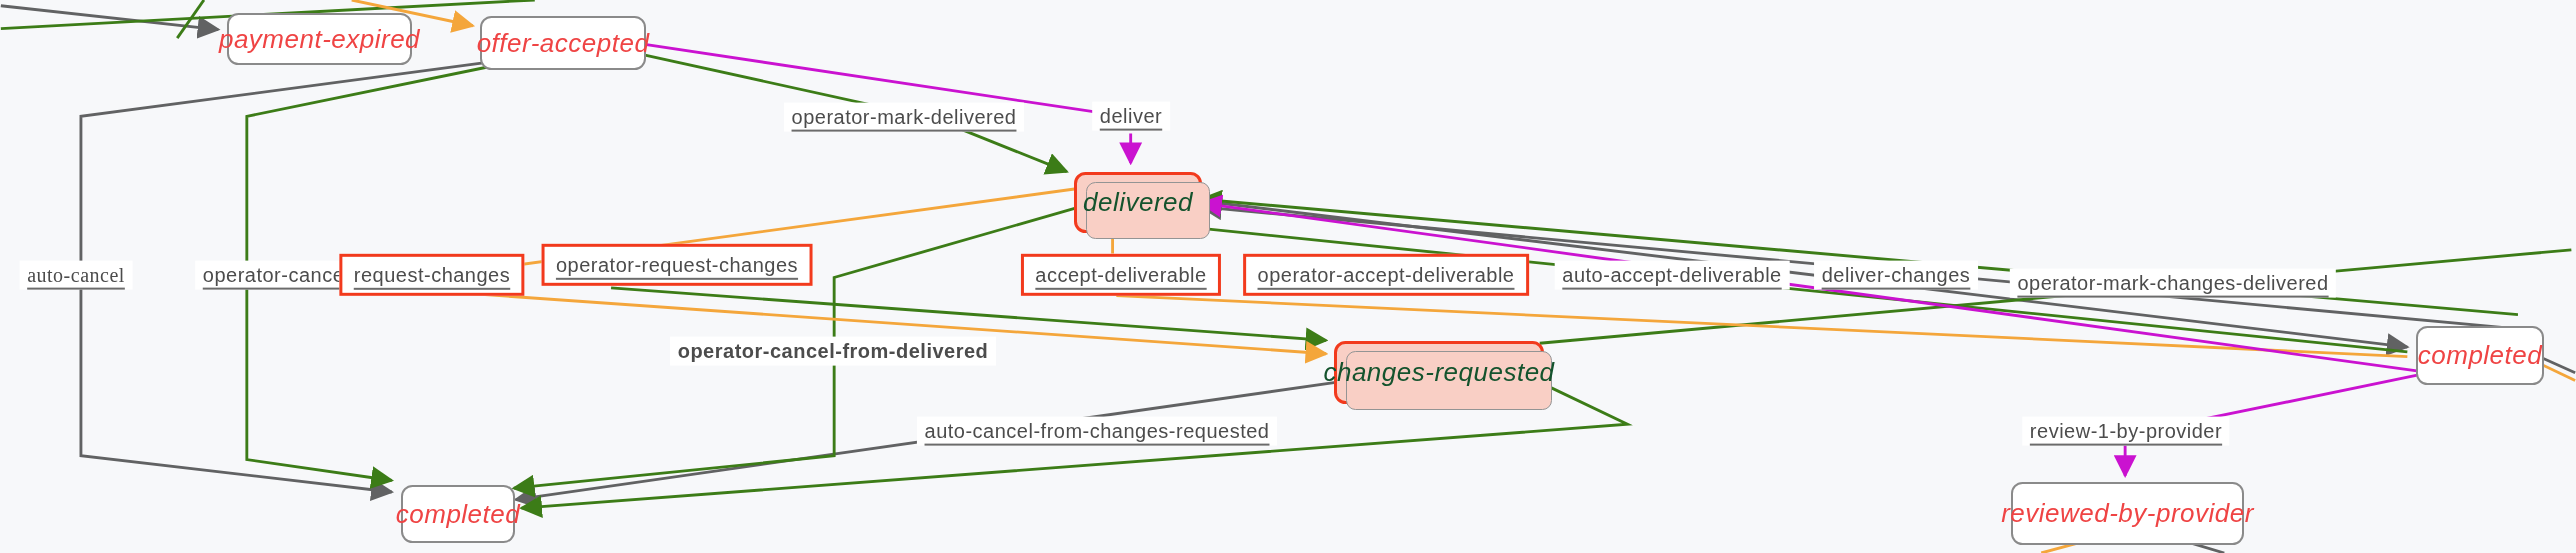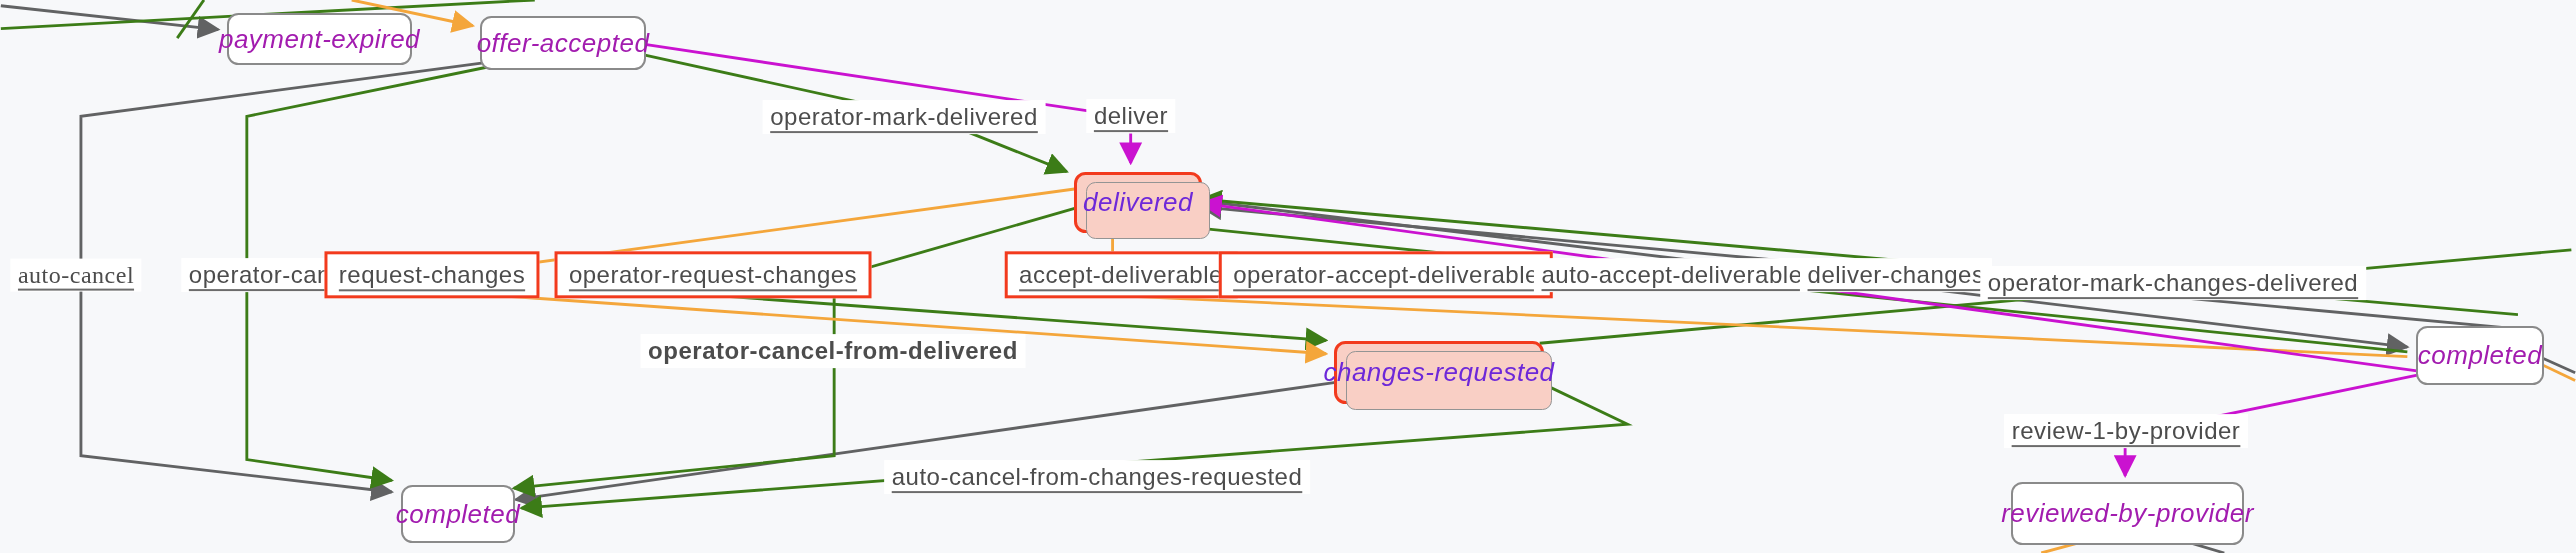--- a/index.html
+++ b/index.html
@@ -1,45 +1,45 @@
 <!DOCTYPE html>
 <html><head>
 <meta charset="utf-8">
 <style>
   html,body{margin:0;padding:0;}
   body{font-family:"Liberation Sans",sans-serif;}
   #canvas{position:relative;width:2576px;height:553px;background:#f7f8fa;overflow:hidden;}
   #edges{position:absolute;left:0;top:0;z-index:1;}
   .elabel{
     position:absolute;z-index:2;transform:translate(-50%,-50%);
-    font-size:24px;color:#4c4c4c;background:#ffffff;
+    font-size:20px;color:#4c4c4c;background:#ffffff;
     padding:2.9px 7.6px;white-space:nowrap;letter-spacing:0.5px;
   }
   .elabel.underlined{
     text-decoration:underline;
     text-decoration-thickness:1.9px;
     text-underline-offset:5.7px;
     text-decoration-color:#6b6b6b;
     cursor:pointer;
   }
   .elabel.boxed{
     border:3.8px solid #f23a1d;
     padding:6.7px 11.4px;
   }
   .node{
     position:absolute;z-index:3;
     display:flex;align-items:center;justify-content:center;
     background:#ffffff;border:2.4px solid #8a8a8a;border-radius:11.4px;
-    font-size:26px;font-style:italic;color:#a21caf;
+    font-size:26px;font-style:italic;color:#ef4444;
     white-space:nowrap;letter-spacing:0.5px;
   }
   .node.highlighted{
     border:3.8px solid #f23a1d;
     background:#f9cfc5;
-    color:#6d28d9;
+    color:#14532d;
   }
   .node.highlighted::after{
     content:"";position:absolute;z-index:-1;
     left:8.6px;top:6.7px;width:100%;height:100%;
     border:1.9px solid #949494;border-radius:9.5px;
     background:#f9cfc5;
   }
 </style>
 </head>
 <body>
@@ -88,28 +88,28 @@
       <polyline points="1185,140 1185,171" fill="none" stroke="#ca12d0" stroke-width="3" marker-end="url(#arrow-magenta)"></polyline>
       <polyline points="2534,389 1259,213" fill="none" stroke="#ca12d0" stroke-width="3" marker-end="url(#arrow-magenta)"></polyline>
       <polyline points="2537,393 2274,447" fill="none" stroke="#ca12d0" stroke-width="3"></polyline>
       <polyline points="2228,467 2228,499" fill="none" stroke="#ca12d0" stroke-width="3" marker-end="url(#arrow-magenta)"></polyline>
     </svg>
     <div class="elabel underlined" style="left: 904px; top: 117px;">operator-mark-delivered</div>
     <div class="elabel underlined" style="left: 1131px; top: 116px;">deliver</div>
     <div class="elabel underlined" style="left: 76px; top: 275px; font-family: Liberation Serif, serif;">auto-cancel</div>
     <div class="elabel underlined" style="left: 276px; top: 275px;">operator-cancel</div>
     <div class="elabel underlined boxed" style="left: 432px; top: 275px;">request-changes</div>
-    <div class="elabel underlined boxed" style="left: 677px; top: 275px; margin-left: 36px;">operator-request-changes</div>
+    <div class="elabel underlined boxed" style="left: 677px; top: 265px;">operator-request-changes</div>
     <div class="elabel underlined boxed" style="left: 1121px; top: 275px;">accept-deliverable</div>
     <div class="elabel underlined boxed" style="left: 1386px; top: 275px;">operator-accept-deliverable</div>
     <div class="elabel underlined" style="left: 1672px; top: 275px;">auto-accept-deliverable</div>
     <div class="elabel underlined" style="left: 1896px; top: 275px;">deliver-changes</div>
     <div class="elabel underlined" style="left: 2173px; top: 275px; margin-top: 8px;">operator-mark-changes-delivered</div>
     <div class="elabel" style="left: 833px; top: 351px; font-weight: bold;">operator-cancel-from-delivered</div>
-    <div class="elabel underlined" style="left: 1097px; top: 431px; margin-top: 46px;">auto-cancel-from-changes-requested</div>
+    <div class="elabel underlined" style="left: 1097px; top: 431px;">auto-cancel-from-changes-requested</div>
     <div class="elabel underlined" style="left: 2126px; top: 431px;">review-1-by-provider</div>
     <div class="node" style="left: 227px; top: 13.4px; width: 181px; height: 48px;">payment-expired</div>
     <div class="node" style="left: 480px; top: 16px; width: 162px; height: 50px;">offer-accepted</div>
     <div class="node highlighted" style="left: 1074px; top: 172px; width: 122px; height: 55px;">delivered</div>
     <div class="node highlighted" style="left: 1334px; top: 324px; width: 204px; height: 57px; margin-top: 17px;">changes-requested</div>
     <div class="node" style="left: 2416px; top: 326px; width: 124px; height: 55px;">completed</div>
     <div class="node" style="left: 401px; top: 485px; width: 110px; height: 54px;">completed</div>
     <div class="node" style="left: 2011px; top: 482px; width: 229px; height: 59px;">reviewed-by-provider</div>
   </div>
 

